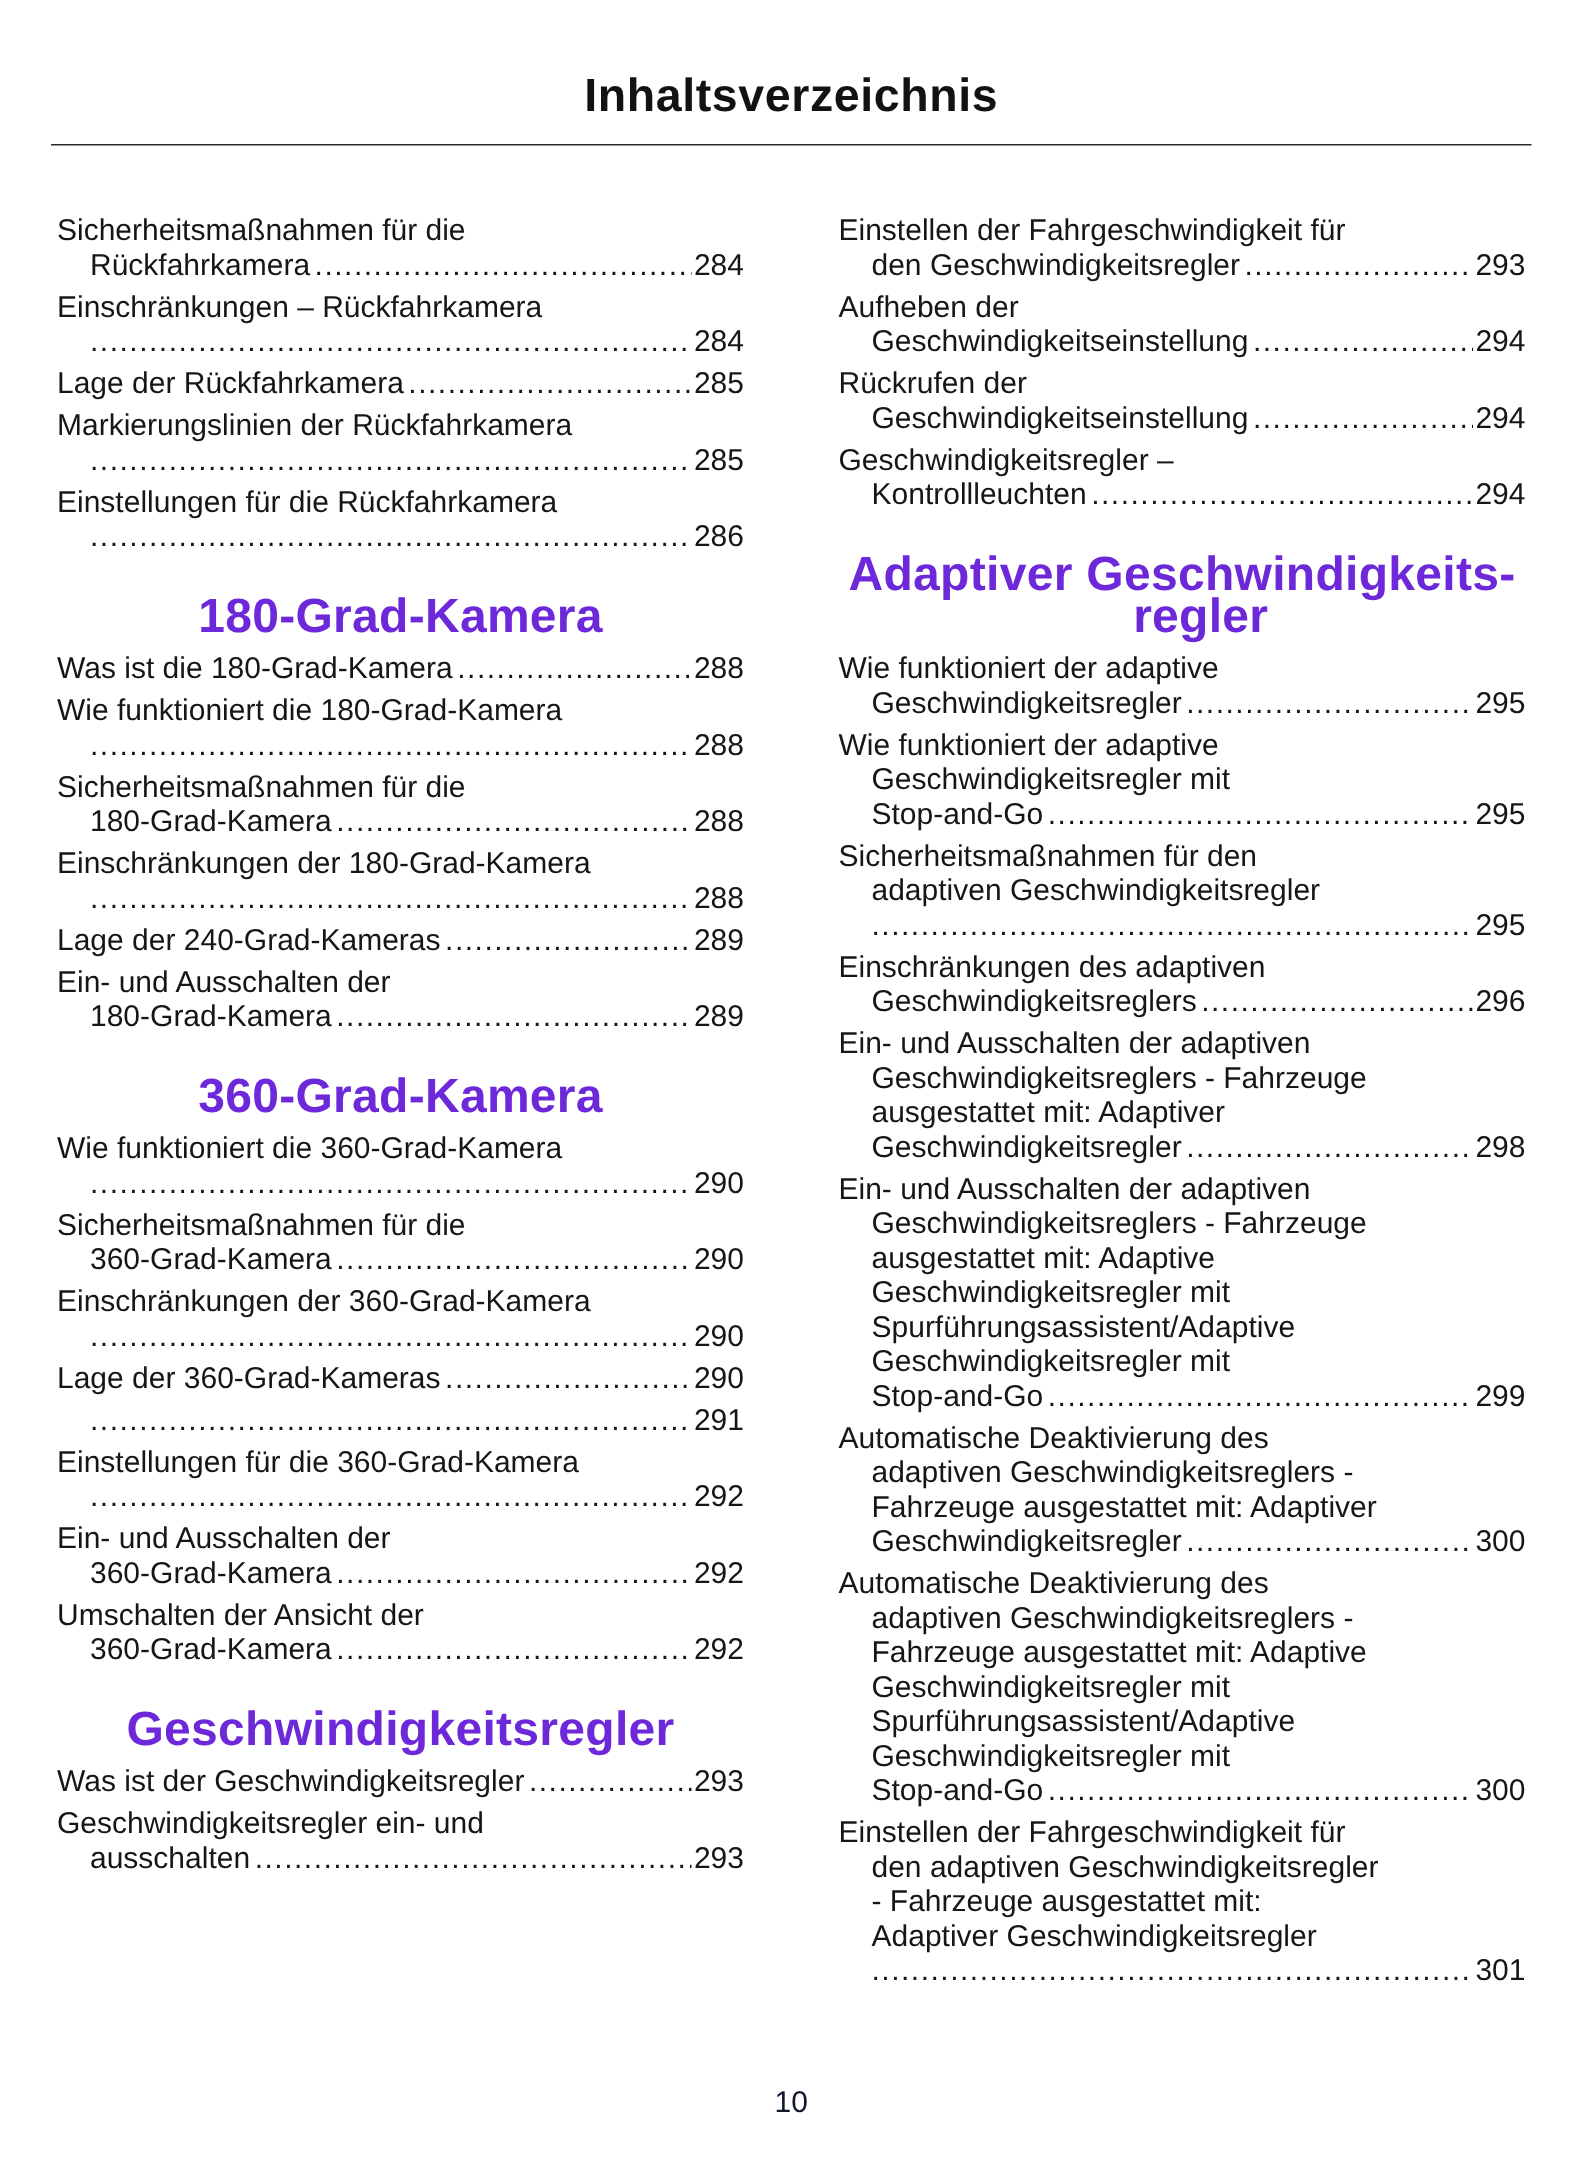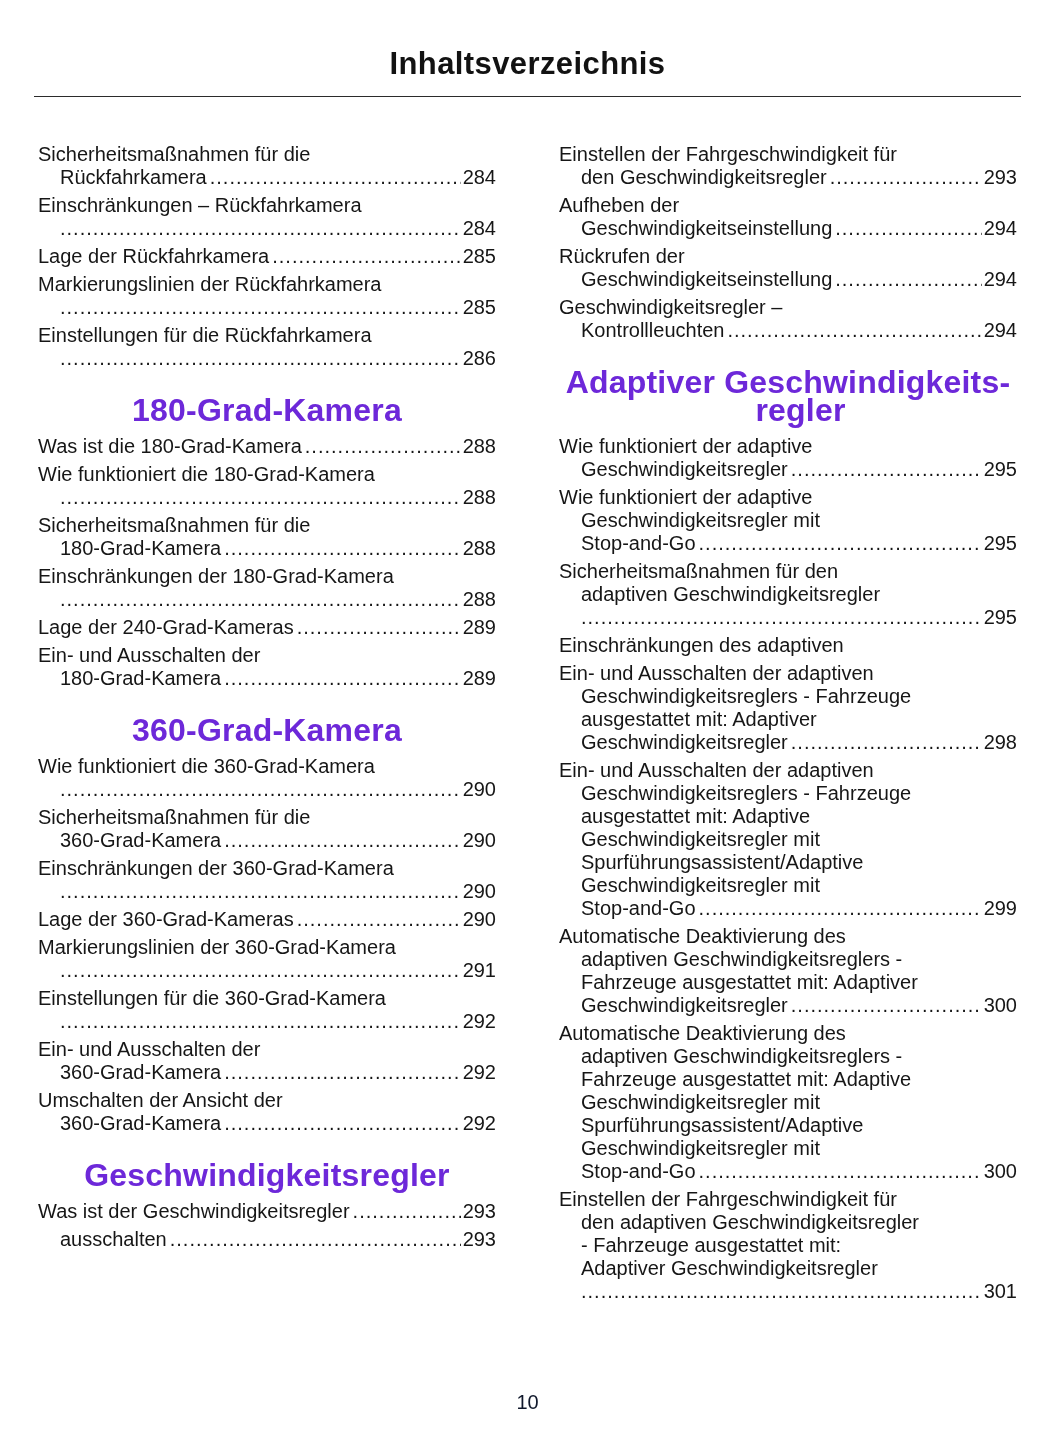--- a/index.html
+++ b/index.html
@@ -216,21 +216,20 @@
           </div>
         </div>
         <div class="entry">
           <div class="lastline">
             <span class="txt">Lage der 360-Grad-Kameras</span>
             <span class="dots"></span>
             <span class="pagenum">290</span>
           </div>
         </div>
         <div class="entry">
-          <div class="tline">Markierungslinien der 360-Grad-Kamera</div>
           <div class="lastline cont">
             <span class="txt"></span>
             <span class="dots"></span>
             <span class="pagenum">291</span>
           </div>
         </div>
         <div class="entry">
           <div class="tline">Einstellungen für die 360-Grad-Kamera</div>
           <div class="lastline cont">
             <span class="txt"></span>
@@ -258,20 +257,21 @@
           <div class="hline">Geschwindigkeitsregler</div>
         </div>
         <div class="entry">
           <div class="lastline">
             <span class="txt">Was ist der Geschwindigkeitsregler</span>
             <span class="dots"></span>
             <span class="pagenum">293</span>
           </div>
         </div>
         <div class="entry">
+          <div class="tline">Geschwindigkeitsregler ein- und</div>
           <div class="lastline cont">
             <span class="txt">ausschalten</span>
             <span class="dots"></span>
             <span class="pagenum">293</span>
           </div>
         </div>
       </div>
     <div class="col">
         <div class="entry">
           <div class="tline">Einstellen der Fahrgeschwindigkeit für</div>
@@ -330,20 +330,25 @@
           <div class="tline">Sicherheitsmaßnahmen für den</div>
           <div class="tline cont">adaptiven Geschwindigkeitsregler</div>
           <div class="lastline cont">
             <span class="txt"></span>
             <span class="dots"></span>
             <span class="pagenum">295</span>
           </div>
         </div>
         <div class="entry">
           <div class="tline">Einschränkungen des adaptiven</div>
+          <div class="lastline cont">
+            <span class="txt">Geschwindigkeitsreglers</span>
+            <span class="dots"></span>
+            <span class="pagenum">296</span>
+          </div>
         </div>
         <div class="entry">
           <div class="tline">Ein- und Ausschalten der adaptiven</div>
           <div class="tline cont">Geschwindigkeitsreglers - Fahrzeuge</div>
           <div class="tline cont">ausgestattet mit: Adaptiver</div>
           <div class="lastline cont">
             <span class="txt">Geschwindigkeitsregler</span>
             <span class="dots"></span>
             <span class="pagenum">298</span>
           </div>

